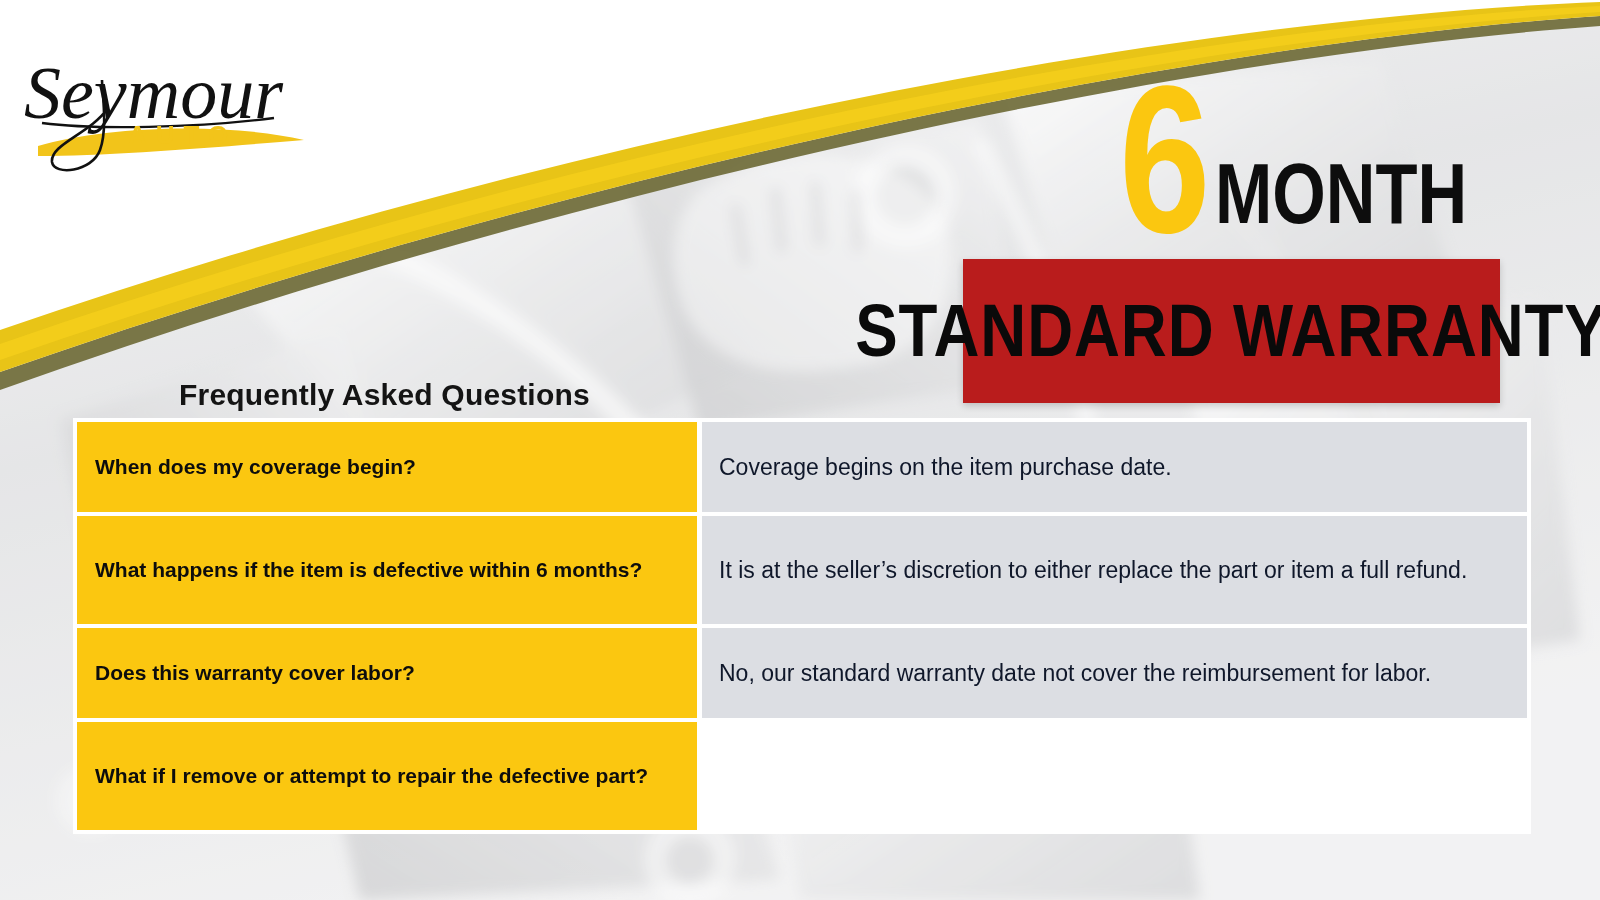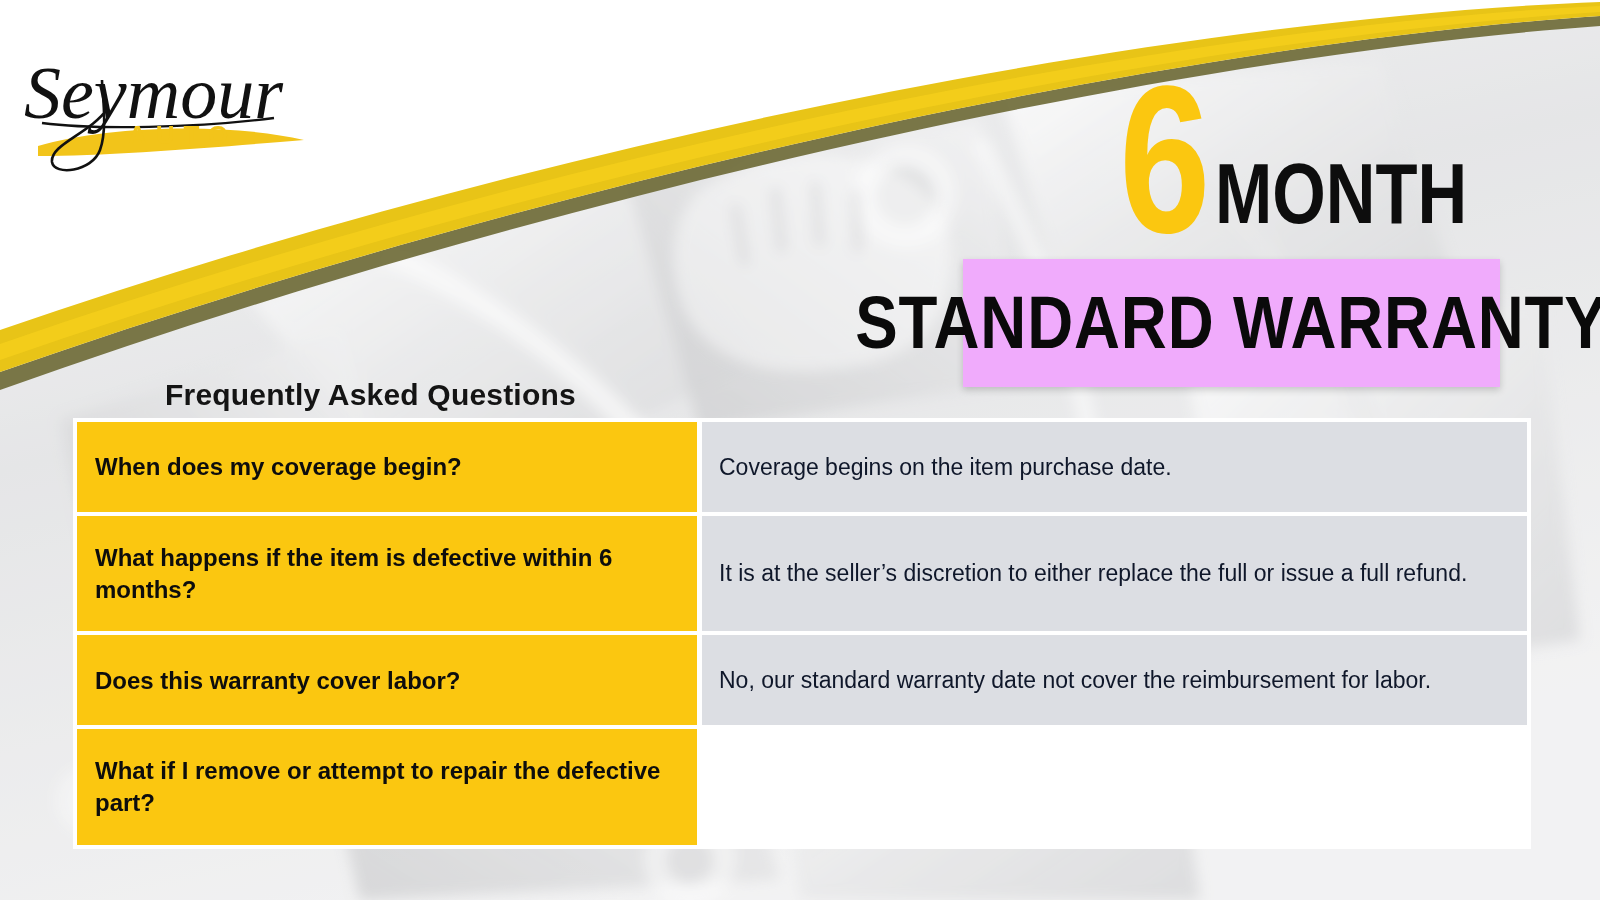--- a/index.html
+++ b/index.html
@@ -92,43 +92,43 @@
     margin-bottom: 12px;
     display: block;
   }
 
   
   .warranty-banner {
     position: absolute;
     left: 963px;
     top: 259px;
     width: 537px;
-    height: 128px;
-    background: #f0abfc;
+    height: 144px;
+    background: #b91c1c;
     z-index: 8;
     display: flex;
     align-items: center;
     justify-content: center;
     box-shadow: 0 3px 7px rgba(0,0,0,0.18);
   }
   .warranty-banner-text {
     font-family: "Liberation Sans Narrow", "Liberation Sans", sans-serif;
     font-weight: bold;
     font-size: 74px;
     color: #0a0a0a;
     letter-spacing: 1px;
     transform: scaleX(0.86);
     white-space: nowrap;
     line-height: 1;
   }
 
   
   .faq-heading {
     position: absolute;
-    left: 165px;
+    left: 179px;
     top: 378px;
     z-index: 8;
     font-family: "Liberation Sans", sans-serif;
     font-weight: bold;
     font-size: 30px;
     color: #141414;
     letter-spacing: 0.2px;
     white-space: nowrap;
   }
 
@@ -153,21 +153,21 @@
   .faq-q {
     width: 620px;
     flex: 0 0 620px;
     background: #FBC710;
     padding: 26px 4px 26px 18px;
     box-sizing: border-box;
     display: flex;
     align-items: center;
     font-family: "Liberation Sans", sans-serif;
     font-weight: bold;
-    font-size: 24px;
+    font-size: 21px;
     line-height: 1.32;
     color: #0d0d0d;
   }
   .faq-a {
     flex: 1 1 auto;
     background: #DCDEE3;
     margin-left: 5px;
     padding: 26px 22px 26px 17px;
     box-sizing: border-box;
     display: flex;
@@ -307,21 +307,21 @@
       <div class="faq-a">
         <span>Coverage begins on the item purchase date.</span>
       </div>
     </div>
 
     <div class="faq-row row-h2">
       <div class="faq-q">
         <span>What happens if the item is defective within 6 months?</span>
       </div>
       <div class="faq-a">
-        <span>It is at the seller’s discretion to either replace the full or issue a full refund.</span>
+        <span>It is at the seller’s discretion to either replace the part or item a full refund.</span>
       </div>
     </div>
 
     <div class="faq-row row-h1">
       <div class="faq-q">
         <span>Does this warranty cover labor?</span>
       </div>
       <div class="faq-a">
         <span>No, our standard warranty date not cover the reimbursement for labor.</span>
       </div>

